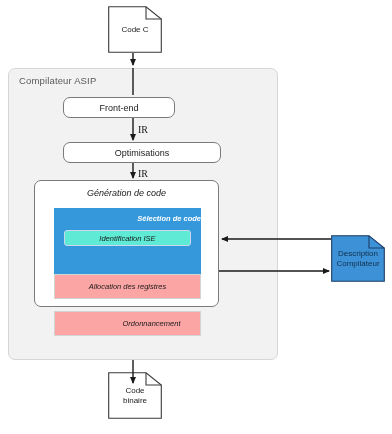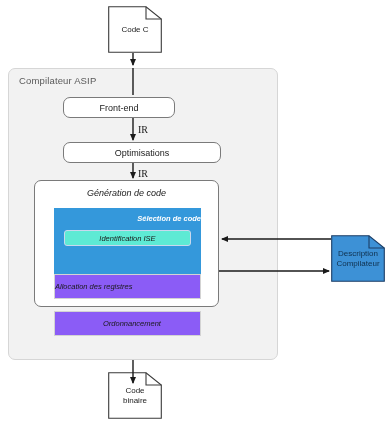--- a/index.html
+++ b/index.html
@@ -157,25 +157,25 @@
   }
   #sub-identification { top: 22px; }
   #sub-selection-ise { top: 44px; }
 
   .grey-row {
     position: absolute;
     box-sizing: border-box;
     left: 0;
     width: 147px;
     height: 25px;
-    background: #8b5cf6;
+    background: #fca5a5;
     border: 1px solid #d3d3d3;
     display: flex;
     align-items: center;
-    justify-content: flex-start;
+    justify-content: center;
     font-size: 7.5px;
     color: #1a1a1a;
   }
   #row-allocation { top: 66px; }
   #row-ordonnancement { top: 103px; padding-left: 48px; }
 
   
   #connectors {
     position: absolute;
     left: 0;

